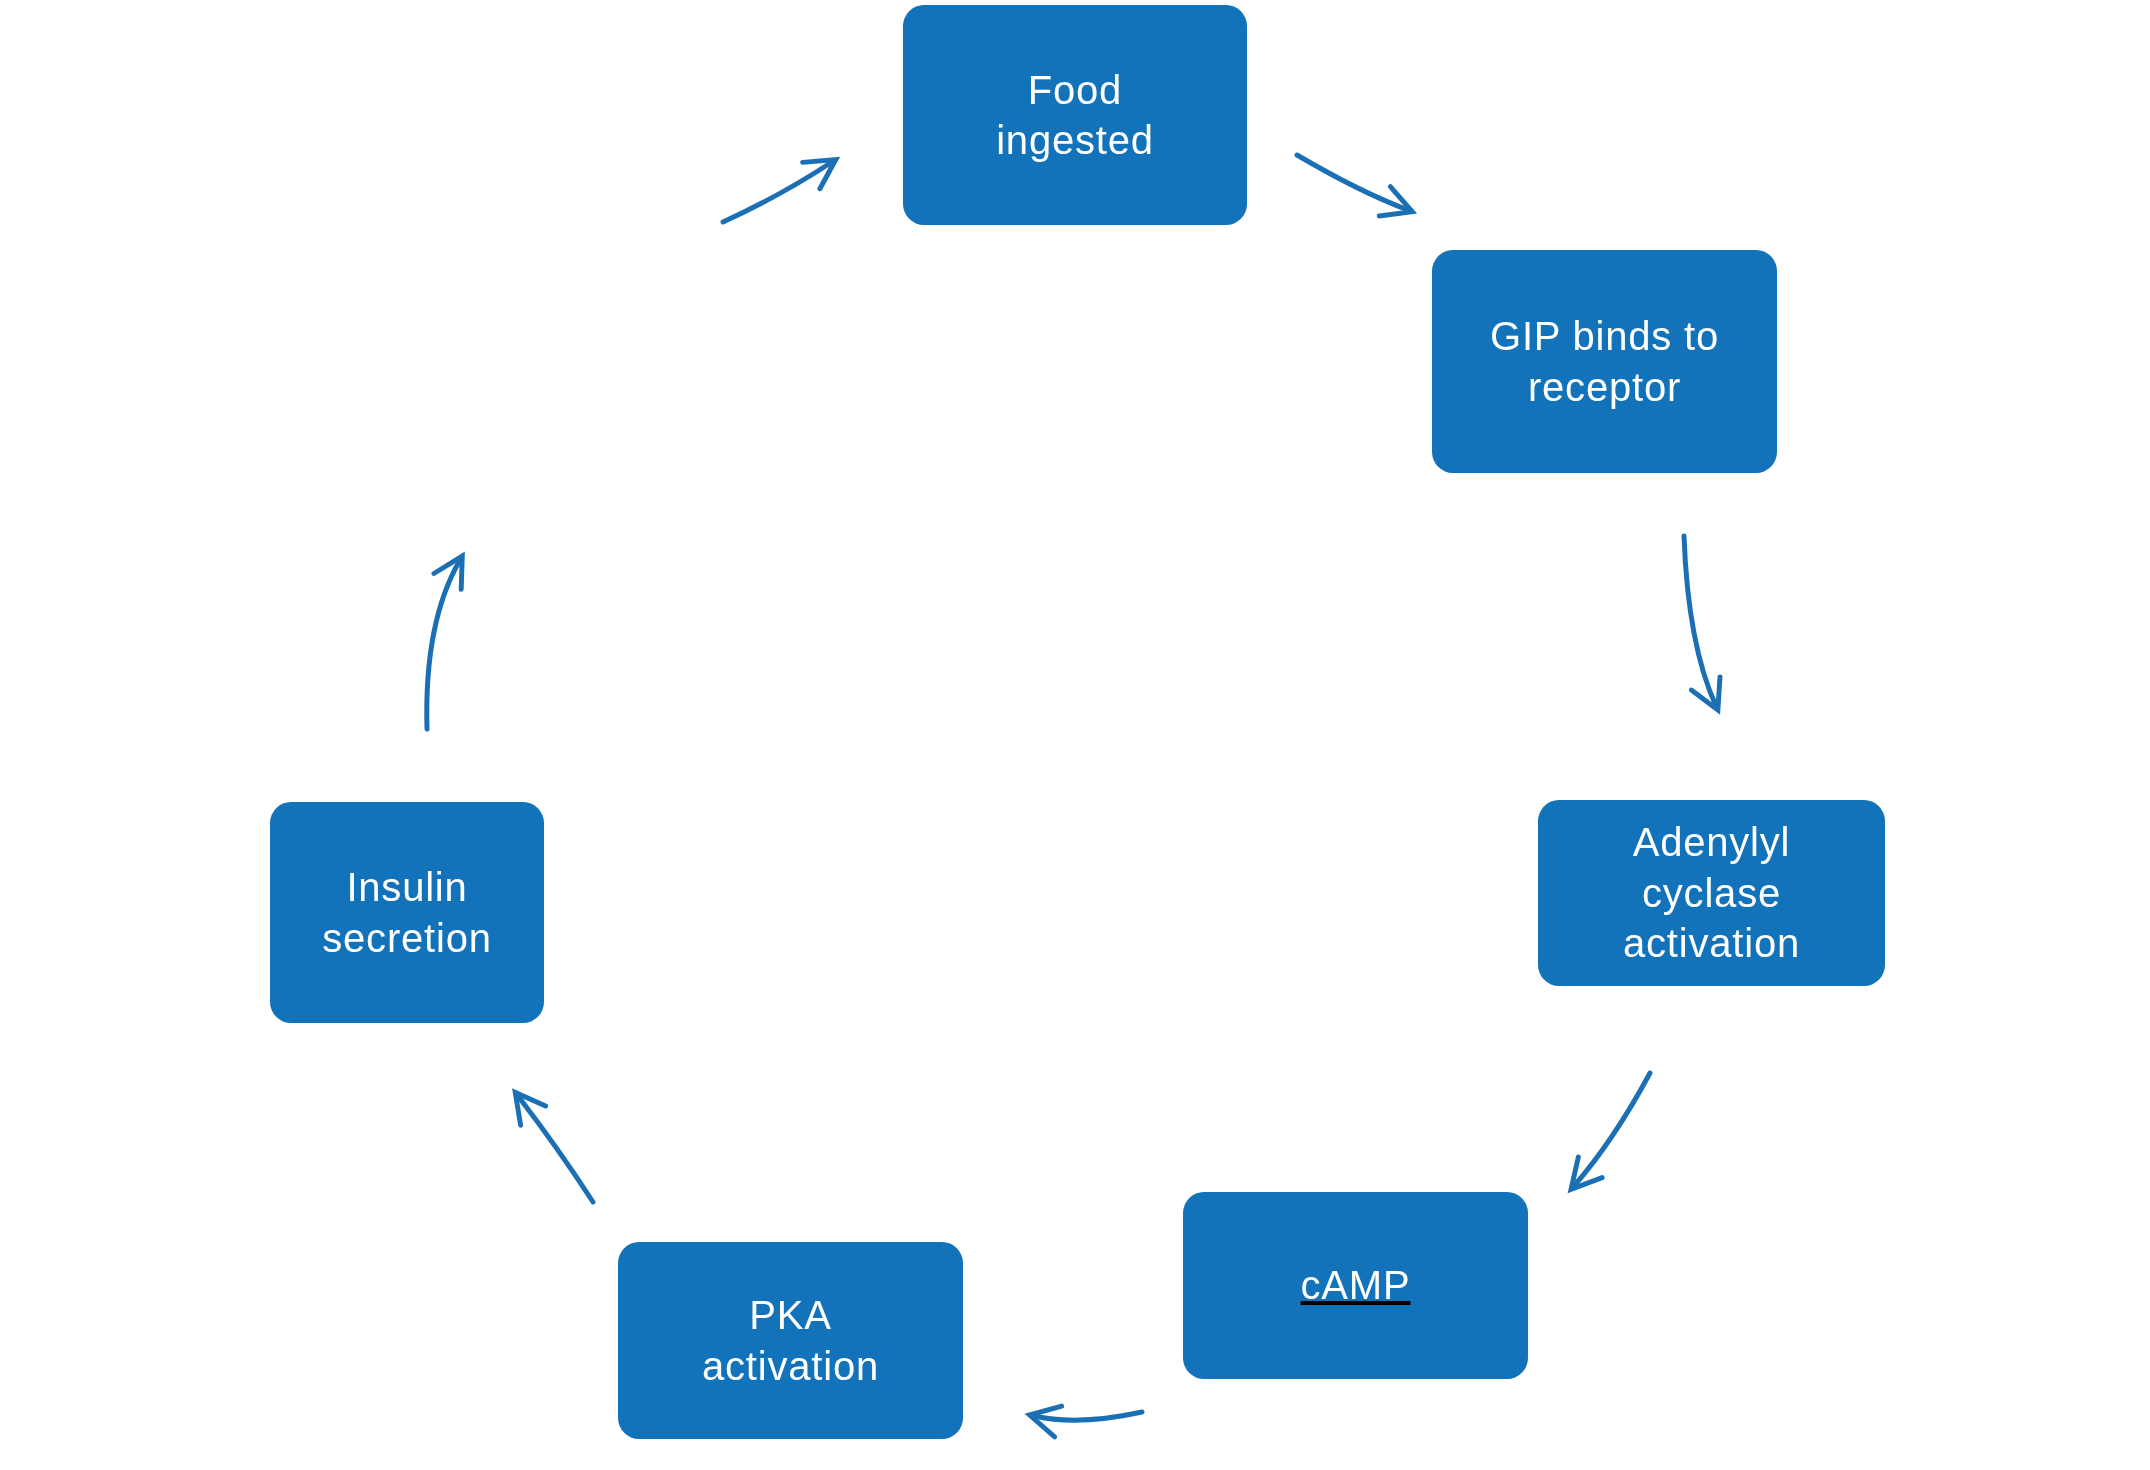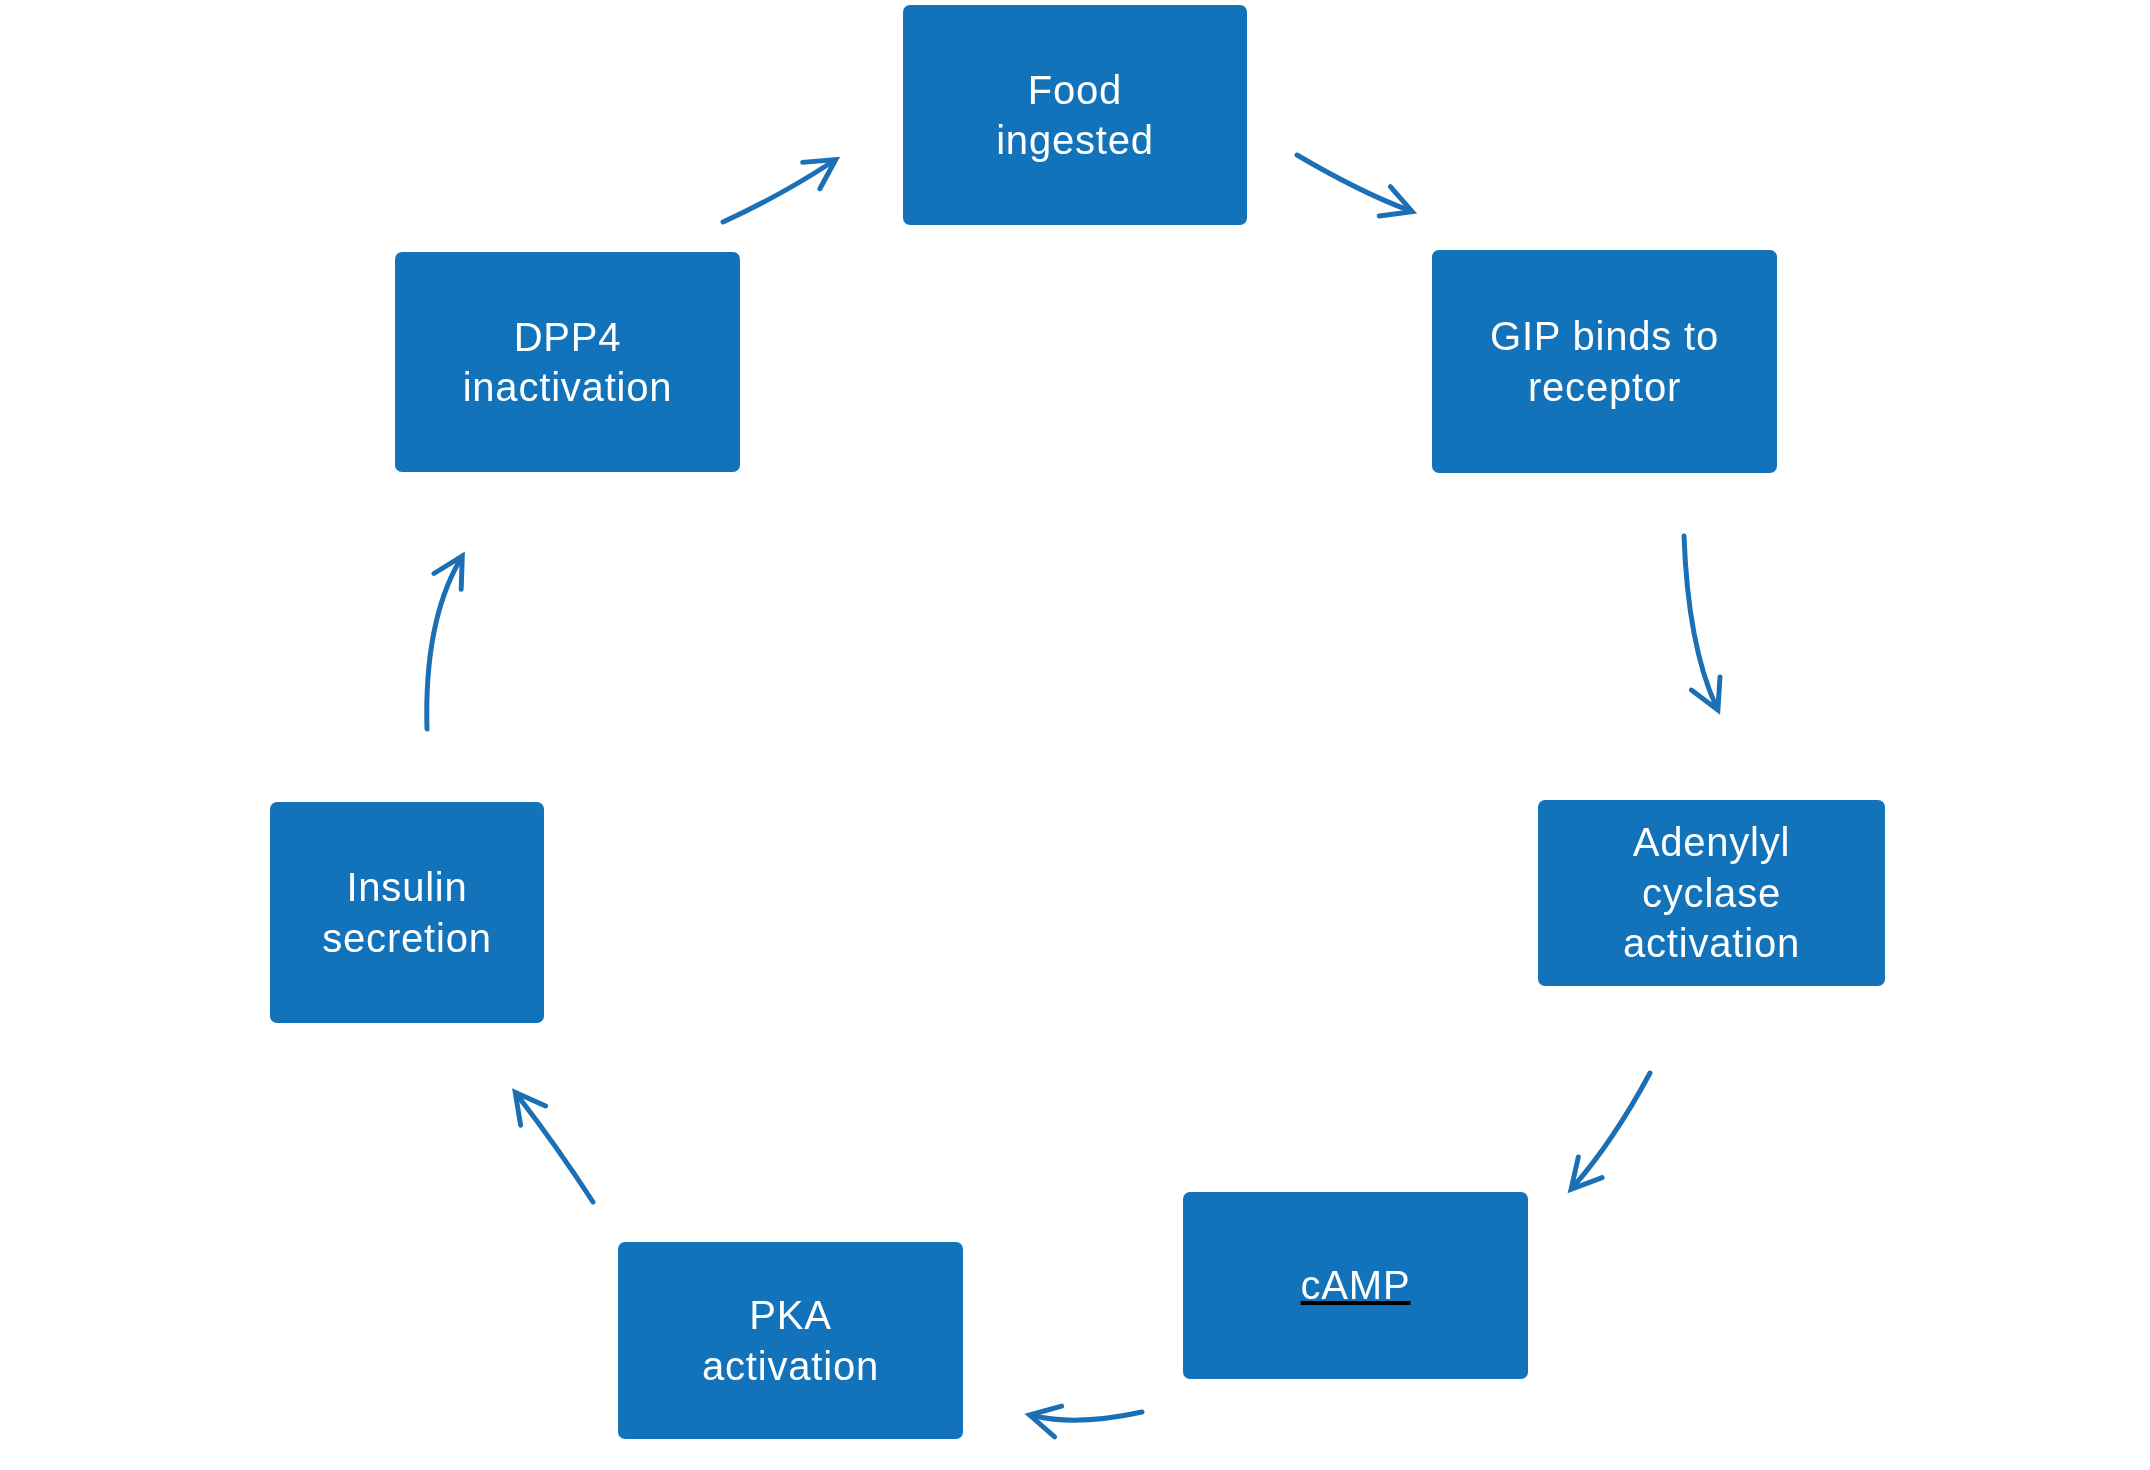--- a/index.html
+++ b/index.html
@@ -11,21 +11,21 @@
     position: relative;
     width: 2150px;
     height: 1470px;
     background: #ffffff;
     overflow: hidden;
     font-family: "Liberation Sans", "DejaVu Sans", sans-serif;
   }
   .node {
     position: absolute;
     background: #1272ba;
-    border-radius: 7px;
+    border-radius: 21px;
     display: flex;
     align-items: center;
     justify-content: center;
     text-align: center;
   }
   .node .label {
     color: #ffffff;
     font-size: 40px;
     line-height: 1.26;
     letter-spacing: 0.8px;
@@ -90,18 +90,14 @@
   <div class="node" style="left:618px; top:1242px; width:345px; height:197px;">
     <span class="label">PKA
 activation</span>
   </div>
 
   <div class="node" style="left:270px; top:802px; width:274px; height:221px;">
     <span class="label">Insulin
 secretion</span>
   </div>
 
-  <div class="node" style="left:395px; top:252px; width:345px; height:220px;">
-    <span class="label">DPP4
-inactivation</span>
-  </div>
 
 </div>
 
 </body></html>

